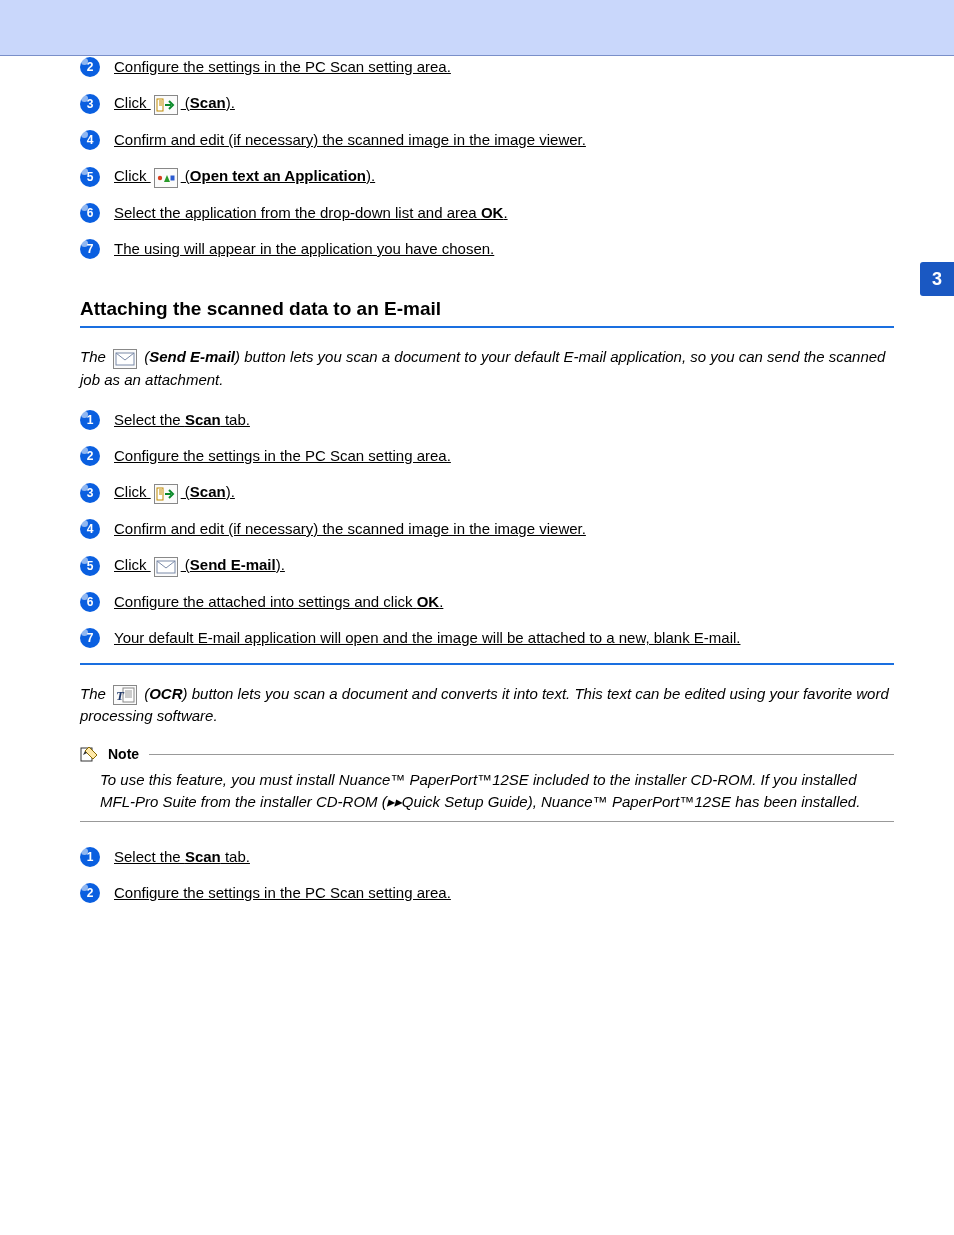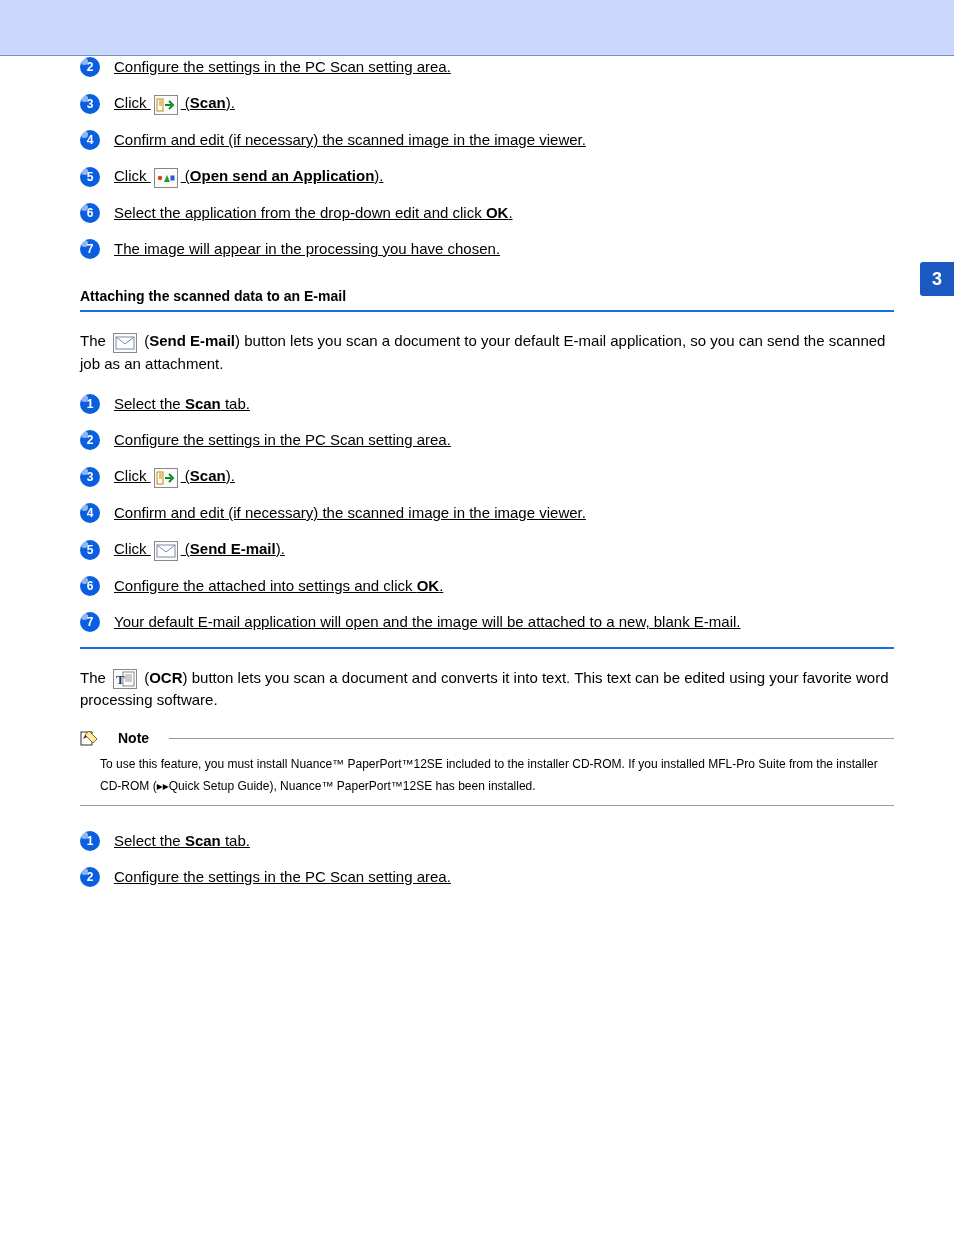--- a/index.html
+++ b/index.html
@@ -61,33 +61,34 @@
     align-items: center;
     justify-content: center;
     width: 24px; height: 20px;
     border: 1px solid #888;
     background: #fbfbfb;
     vertical-align: -4px;
     margin: 0 3px;
   }
   .scan-glyph svg, .email-glyph svg, .open-glyph svg, .ocr-glyph svg { display:block; }
   h2.section {
-    font-size: 14px;
+    font-size: 19px;
     font-weight: bold;
-    margin: 28px 0 6px 0;
+    margin: 38px 0 6px 0;
   }
   .rule {
     border: none;
     border-top: 2px solid #1a6fe0;
     margin: 0 0 18px 0;
   }
   p.body {
     font-size: 15px;
     line-height: 22px;
     margin: 15px 0 18px 0;
+    font-style: italic;
   }
   .side-tab {
     position: absolute;
     right: 0;
     top: 206px;
     width: 34px; height: 34px;
     background: #1a58c2;
     color: #fff;
     font-weight: bold;
     font-size: 18px;
@@ -96,33 +97,34 @@
     justify-content: center;
     border-top-left-radius: 3px;
     border-bottom-left-radius: 3px;
   }
   .note-box {
     margin: 10px 0 24px 0;
   }
   .note-head {
     display: flex;
     align-items: center;
-    gap: 20px;
+    gap: 10px;
     font-size: 14px;
   }
   .note-head .line {
     flex: 1 1 auto;
     height: 1px;
     background: #999;
   }
   .note-body {
     padding: 6px 0 8px 20px;
-    font-size: 12px;
+    font-size: 15px;
     line-height: 22px;
     border-bottom: 1px solid #999;
+    font-style: italic;
   }
   .pencil {
     width: 18px; height: 18px;
     display: inline-flex;
   }
   .footer-space { height: 240px; }
 </style>
 </head>
 <body>
 
@@ -154,29 +156,29 @@
         <span class="txt"><span>Confirm and edit (if necessary) the scanned image in the image viewer.</span></span>
       </div>
       <div class="step">
         <span class="num">5</span>
         <span class="txt"><span>Click </span><span class="icon-box open-glyph">
             <svg width="20" height="14" viewBox="0 0 20 14">
               <circle cx="4" cy="7" r="2.2" fill="#d84020"></circle>
               <path d="M8 11 L11 4 L14 11 Z" fill="#2a9a2a"></path>
               <rect x="14.5" y="4.5" width="4" height="5" fill="#2a5ad0"></rect>
             </svg>
-          </span><span>  (</span><span class="bold">Open send an Application</span><span>).</span></span>
+          </span><span>  (</span><span class="bold">Open text an Application</span><span>).</span></span>
       </div>
       <div class="step">
         <span class="num">6</span>
-        <span class="txt"><span>Select the application from the drop-down edit and click </span><span class="bold">OK</span><span>.</span></span>
+        <span class="txt"><span>Select the application from the drop-down list and area </span><span class="bold">OK</span><span>.</span></span>
       </div>
       <div class="step">
         <span class="num">7</span>
-        <span class="txt"><span>The image will appear in the processing you have chosen.</span></span>
+        <span class="txt"><span>The using will appear in the application you have chosen.</span></span>
       </div>
     </div>
 
   <h2 class="section">Attaching the scanned data to an E-mail</h2>
   <hr class="rule">
   <p class="body" id="intro-a"><span>The </span><span class="icon-box email-glyph">
         <svg width="20" height="14" viewBox="0 0 20 14">
           <rect x="1" y="1" width="18" height="12" fill="#fff" stroke="#7a8aa8"></rect>
           <path d="M1 1 L10 8 L19 1" fill="none" stroke="#7a8aa8"></path>
         </svg>

